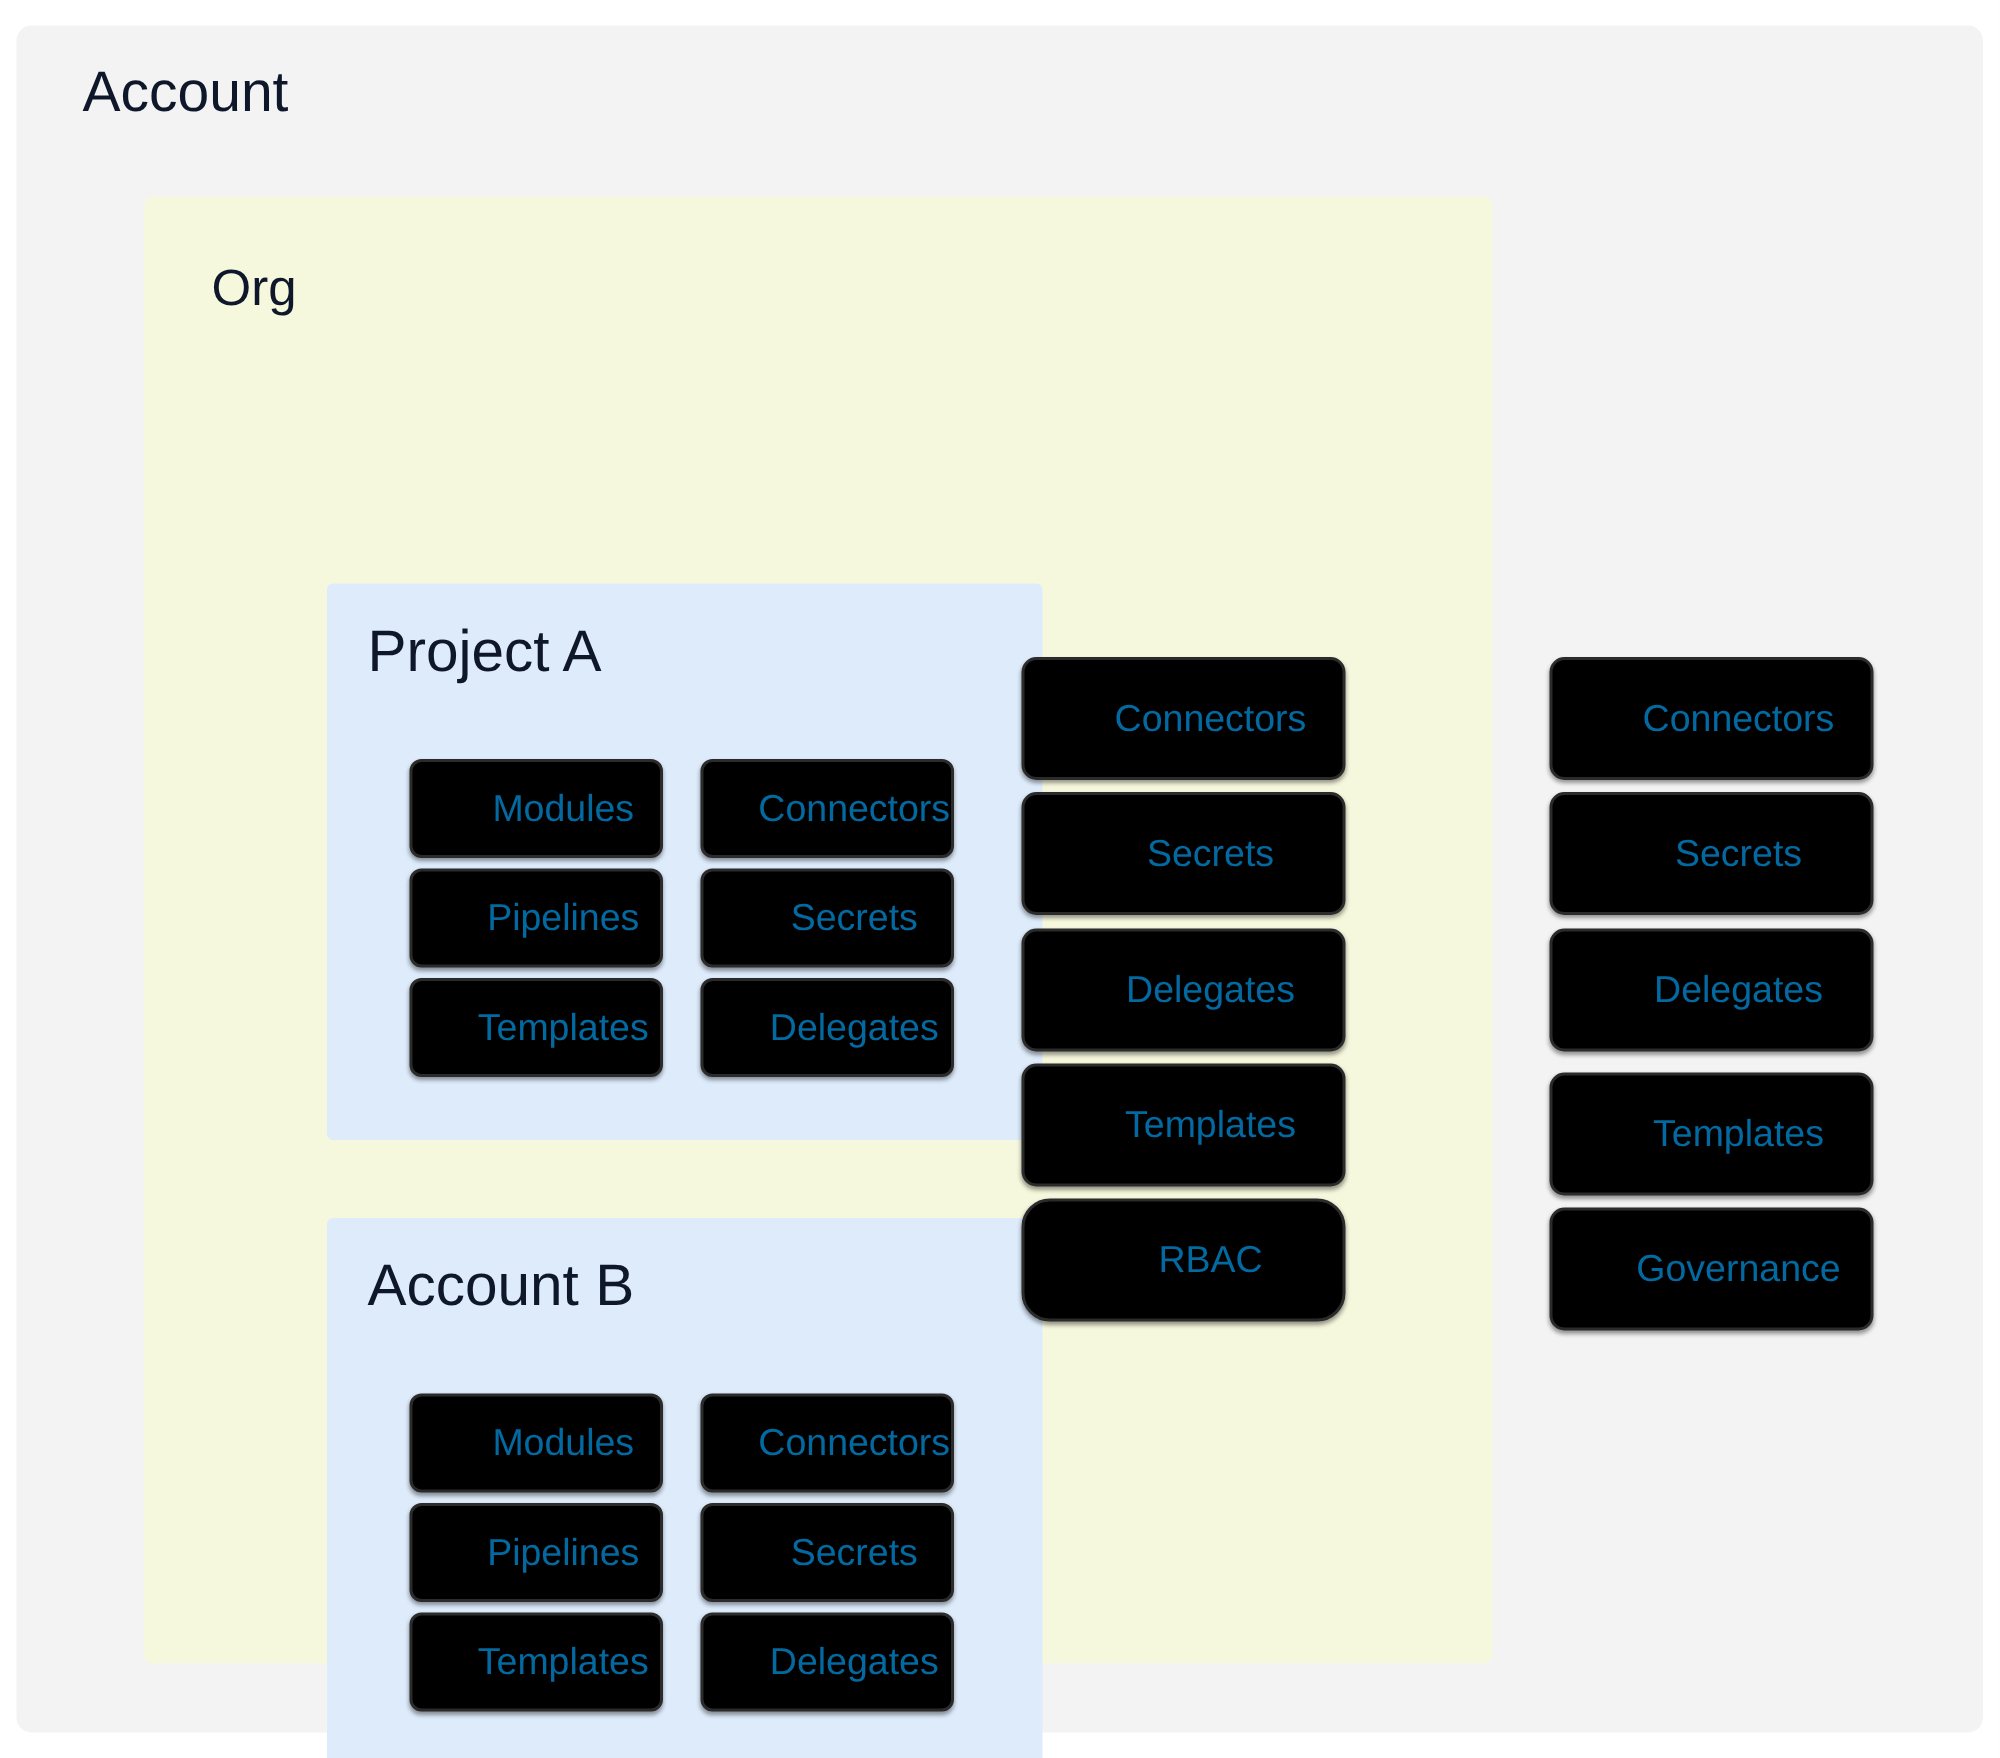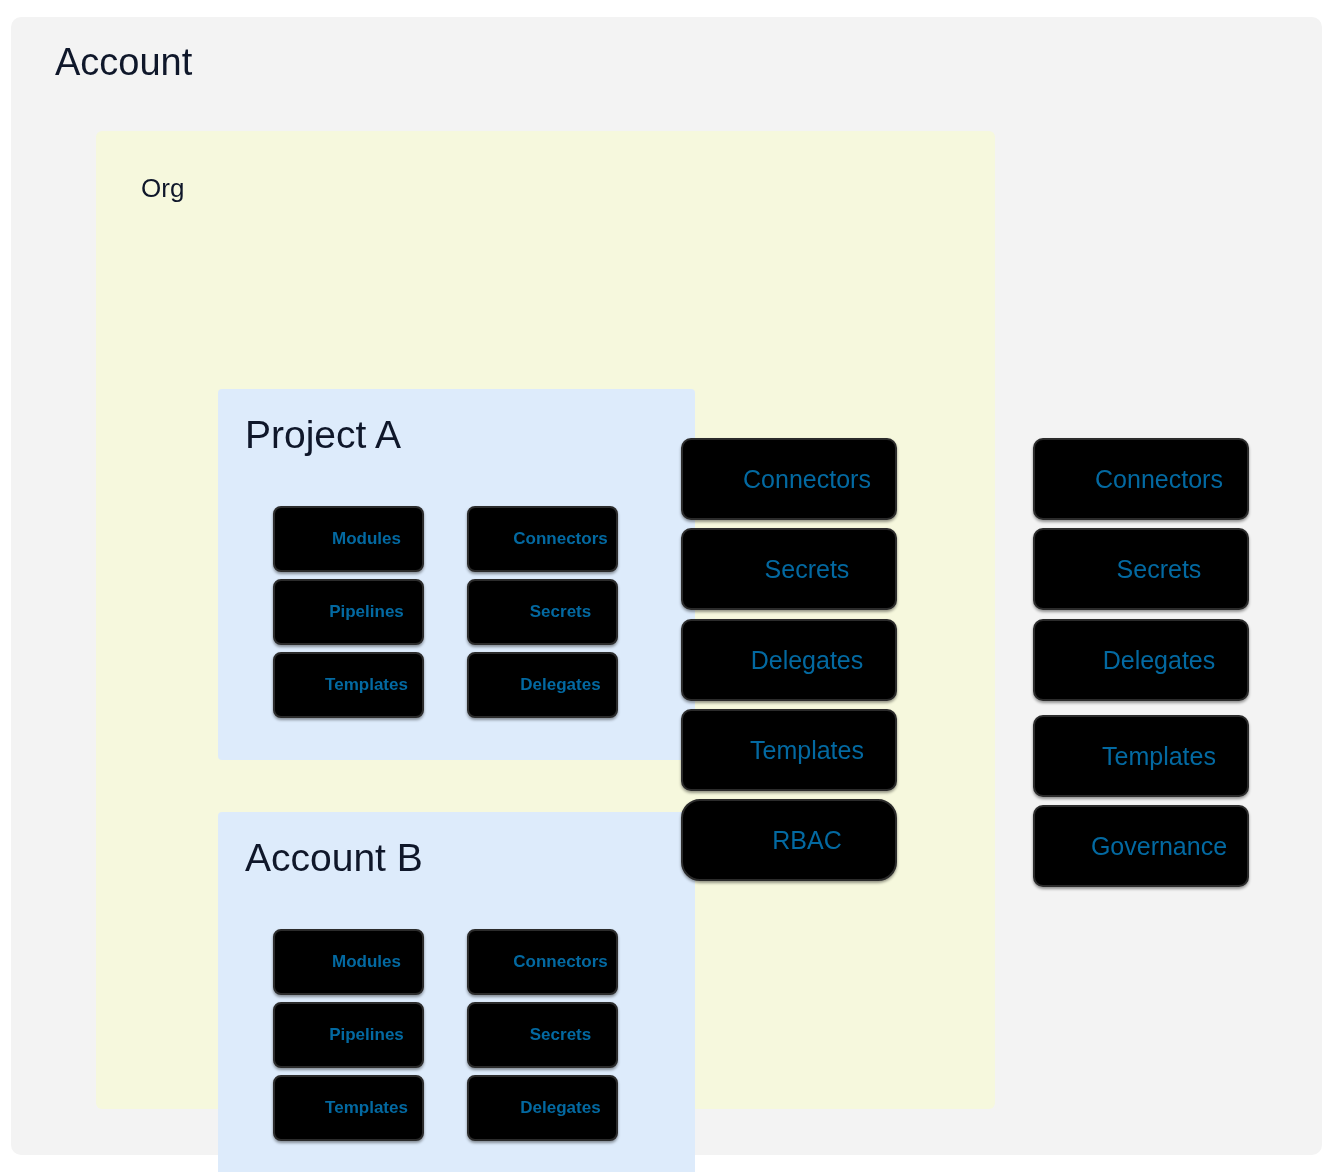--- a/index.html
+++ b/index.html
@@ -66,21 +66,21 @@
     line-height: 1;
   }
   #account-title {
     left: 44px;
     top: 26px;
     font-size: 38px;
   }
   #org-title {
     left: 45px;
     top: 44px;
-    font-size: 26px;
+    font-size: 34px;
   }
   .project-title {
     left: 27px;
     top: 26px;
     font-size: 39px;
   }
 
   
   .tile {
     position: absolute;
@@ -94,25 +94,24 @@
     border-radius: 9px;
     border: 2px solid #2b2b2b;
     box-shadow: 0 2px 3px rgba(0,0,0,0.40);
     white-space: nowrap;
     overflow: hidden;
     padding-left: 36px;
   }
 
   
   .tile-sm {
-    width: 151px;
+    width: 169px;
     height: 66px;
-    font-size: 17px;
+    font-size: 25px;
     border-radius: 8px;
-    font-weight: bold;
   }
   
   .tile-lg {
     width: 216px;
     height: 82px;
     font-size: 25px;
     border-radius: 10px;
   }
 
   

